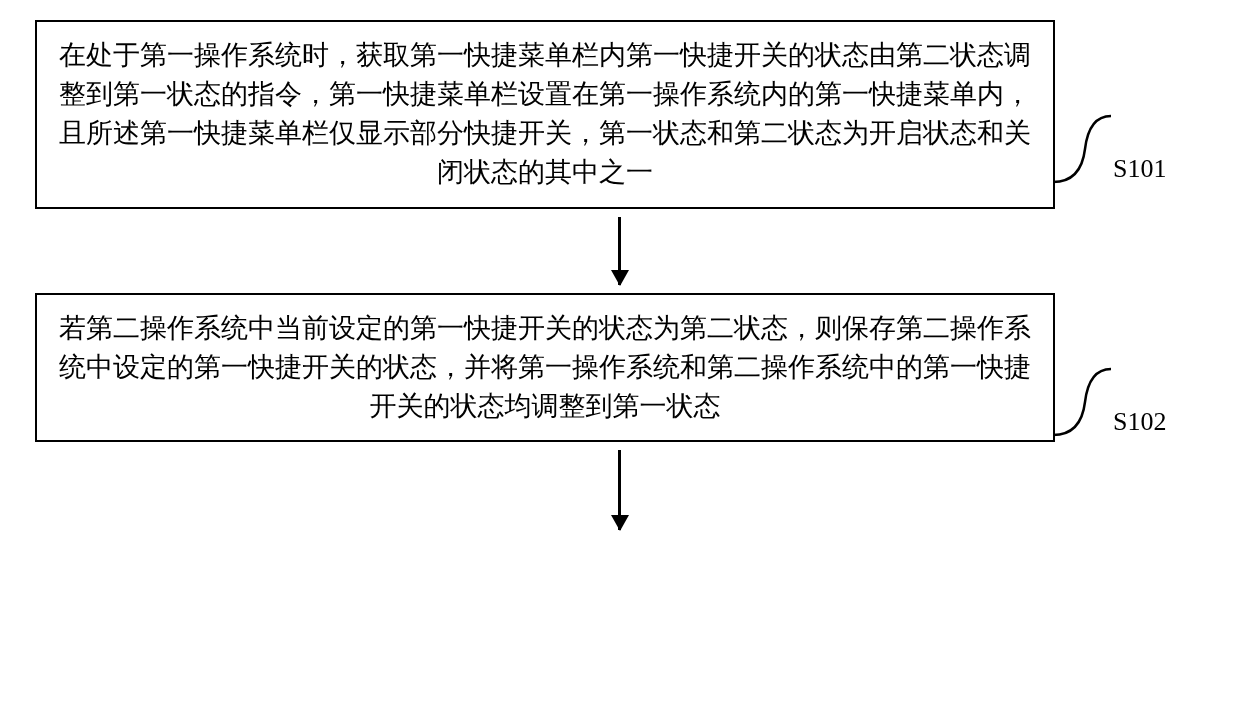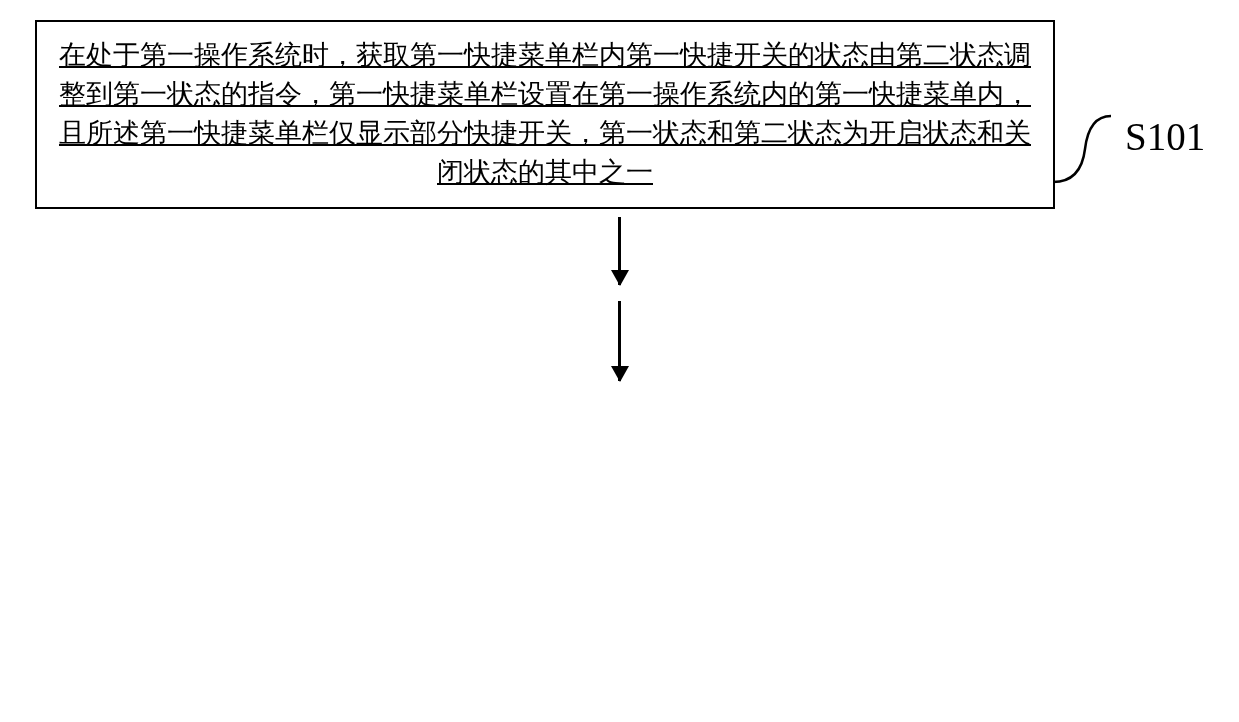--- a/index.html
+++ b/index.html
@@ -13,21 +13,20 @@
       background: #ffffff;
       font-family: "SimSun", "宋体", serif;
       position: relative;
       padding: 20px 35px;
     }
     .flowchart {
       display: flex;
       flex-direction: column;
       align-items: center;
       width: 100%;
-      text-decoration: underline;
     }
     .step-wrapper {
       display: flex;
       align-items: center;
       width: 100%;
       position: relative;
     }
     .box {
       border: 2.5px solid #000;
       padding: 14px 20px;
@@ -48,24 +47,25 @@
       position: absolute;
       left: -2px;
       width: 60px;
       height: 70px;
     }
     .curve svg {
       width: 100%;
       height: 100%;
     }
     .step-label {
-      font-size: 39px;
+      font-size: 26px;
       position: absolute;
-      left: 70px;
+      left: 58px;
       white-space: nowrap;
+      margin-top: 40px;
     }
     .arrow-down {
       margin: 8px auto;
       width: 2.5px;
       background: #000;
       position: relative;
     }
     .arrow-down::after {
       content: '';
       position: absolute;
@@ -99,17 +99,30 @@
         <svg viewBox="0 0 60 70">
           <path d="M 0 68 Q 28 68 32 35 Q 36 2 58 2" fill="none" stroke="#000" stroke-width="2.5"></path>
         </svg>
       </div>
       <div class="step-label label-s101">S101</div>
     </div>
   </div>
 
   <div class="arrow-down arrow1"></div>
 
+  <div class="step-wrapper">
+    <div class="box">
+      <span>若第二操作系统中当前设定的第一快捷开关的状态为第二状态，则保存第二操作系统中设定的第一快捷开关的状态，并将第一操作系统和第二操作系统中的第一快捷开关的状态均调整到第一状态</span>
+    </div>
+    <div class="label-container">
+      <div class="curve curve-s102">
+        <svg viewBox="0 0 60 70">
+          <path d="M 0 68 Q 28 68 32 35 Q 36 2 58 2" fill="none" stroke="#000" stroke-width="2.5"></path>
+        </svg>
+      </div>
+      <div class="step-label label-s102">S102</div>
+    </div>
+  </div>
 
   <div class="arrow-down arrow2"></div>
 
 
 </div>
 
 </body></html>

